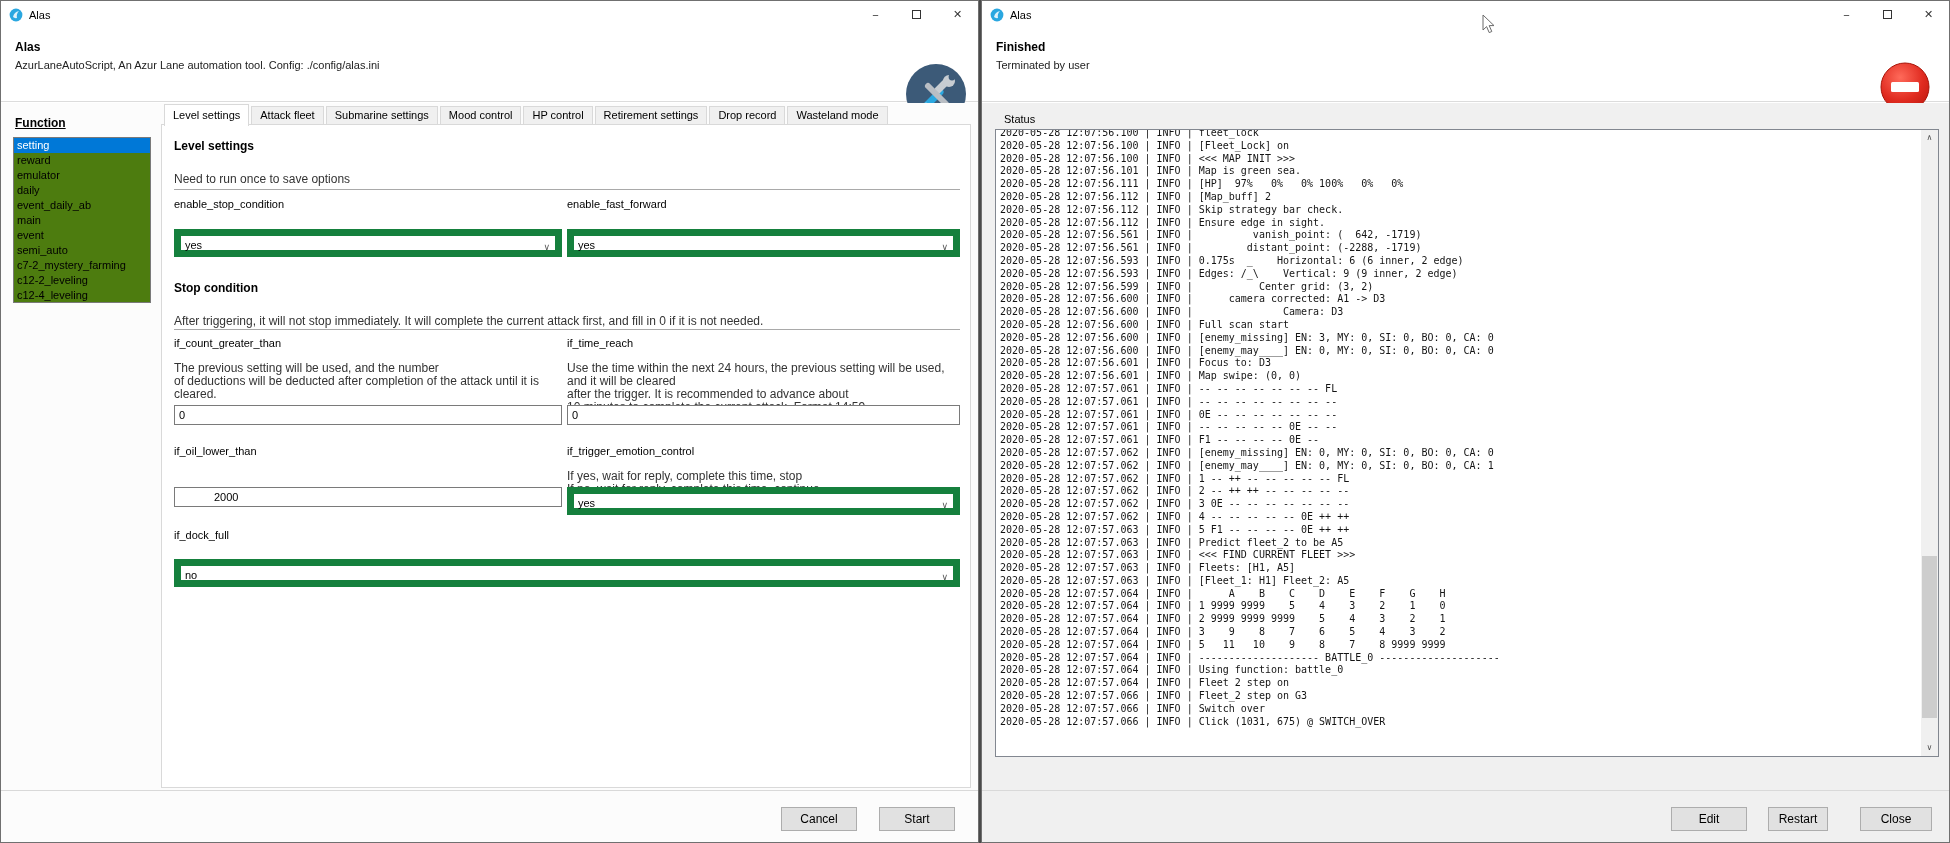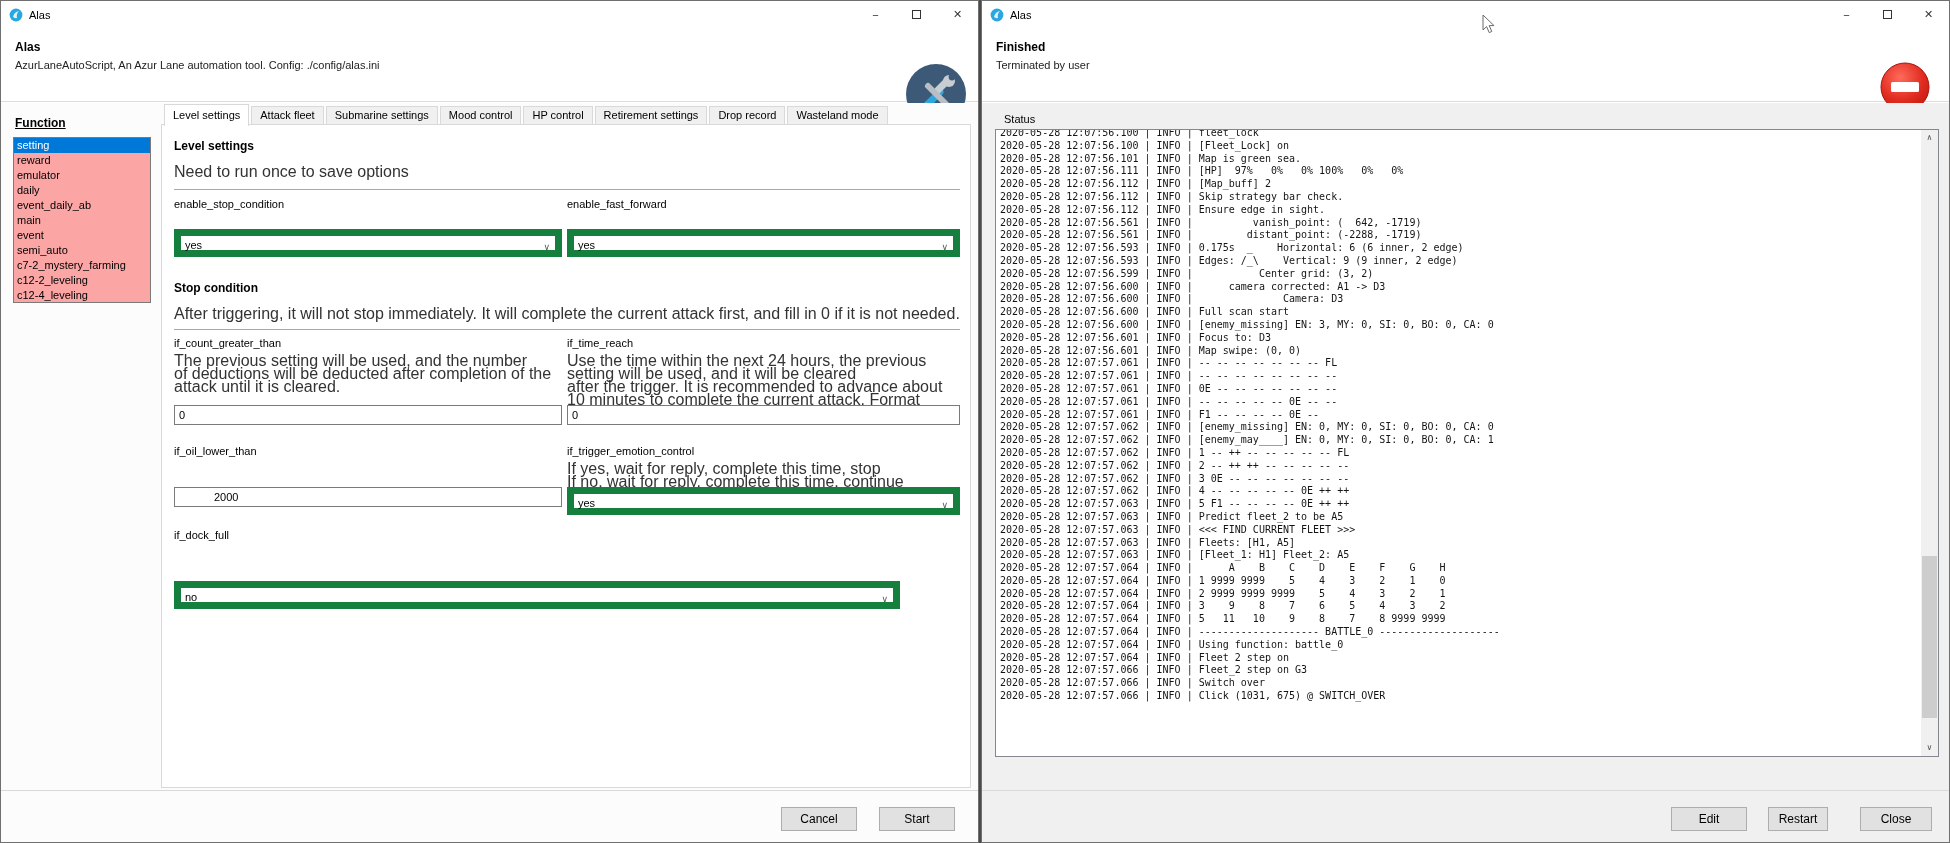--- a/index.html
+++ b/index.html
@@ -19,35 +19,35 @@
 
   .hdr { position:absolute; left:0; right:0; top:27px; height:74px; background:#fff;
          border-bottom:1px solid #dcdcdc; }
   .hdr-title { position:absolute; left:14px; top:12px; font-size:12px; font-weight:bold; color:#000; }
   .hdr-sub   { position:absolute; left:14px; top:31px; font-size:11px; color:#222; }
 
   
   #left-body { position:absolute; left:0; right:0; top:102px; bottom:0; background:#fcfcfc; }
   .fn-label { position:absolute; left:14px; top:13px; font-size:12px; font-weight:bold;text-decoration:underline; }
   .fn-list  { position:absolute; left:12px; top:34px; width:138px; height:166px;
-              background:#fca5a5; border:1px solid #7a7a7a; font-size:11px; overflow:hidden; }
+              background:#4d7c0f; border:1px solid #7a7a7a; font-size:11px; overflow:hidden; }
   .fn-item  { height:15px; line-height:15px; padding-left:3px; white-space:nowrap; color:#000; }
   .fn-item.selected { background:#0078d7; color:#fff; }
 
   .tabwidget { position:absolute; left:160px; top:1px; width:810px; bottom:54px; }
   .tabbar { position:absolute; top:0; left:0; right:0; height:21px; z-index:2; display:flex;
             align-items:flex-end; padding-left:3px; }
   .tab { border:1px solid #d9d9d9; background:#f0f0f0; height:19px; line-height:17px;
          padding:0 8px; font-size:11px; margin-right:2px; color:#000; }
   .tab.active { background:#fff; height:22px; line-height:20px; border-bottom:none; margin-bottom:-1px; }
   .pane { position:absolute; top:20px; left:0; right:0; bottom:0; background:#fff;
           border:1px solid #d9d9d9; }
 
   .sec-title { position:absolute; font-size:12px; font-weight:bold; color:#000; }
-  .sec-desc, .fhelp { position:absolute; font-size:16px; color:#333; line-height:13px; white-space:pre-line; }
+  .sec-desc, .fhelp { position:absolute; font-size:12px; color:#333; line-height:13px; white-space:pre-line;margin-top:8px; }
   .hrule { position:absolute; left:12px; right:10px; border-top:1px solid #a9a9a9; height:0; }
   .flabel { position:absolute; font-size:11px; font-weight:normal; color:#000; }
 
   .combo { position:absolute; height:20px; background:#fff; border:7px solid #15803d;
            font-size:11px; line-height:18px; padding:0 18px 14px 4px; color:#000; }
   .combo .chev { position:absolute; right:5px; top:2px; font-size:9px; color:#555; }
   .tbox { position:absolute; height:20px; background:#fff; border:1px solid #7a7a7a;
           font-size:11px; padding:0 4px; color:#000; font-family:"Liberation Sans",sans-serif; }
 
   .foot-divider { position:absolute; left:0; right:0; top:789px; border-top:1px solid #d9d9d9; }
@@ -170,21 +170,21 @@
         <div class="flabel" style="left:405px;top:320px">if_trigger_emotion_control</div>
         <div class="fhelp" style="left:405px;top:337px;width:393px">If yes, wait for reply, complete this time, stop
 If no, wait for reply, complete this time, continue</div>
         <input class="tbox" style="left: 12px; top: 362px; width: 388px; padding-left: 39px;" value="2000">
         <div class="combo" style="left:405px;top:362px;width:393px">
           <span>yes</span>
           <span class="chev">∨</span>
         </div>
 
         <div class="flabel" style="left:12px;top:404px">if_dock_full</div>
-        <div class="combo" style="left:12px;top:456px;width:726px">
+        <div class="combo" style="left:12px;top:434px;width:786px">
           <span>no</span>
           <span class="chev">∨</span>
         </div>
 
       </div>
     </div>
   </div>
 
   <div class="foot-divider"></div>
   <div class="btn" style="left:780px;width:76px">Cancel</div>
@@ -227,34 +227,36 @@
       <rect x="14" y="21" width="28" height="10" rx="1.5" fill="#ffffff"></rect>
     </svg>
   </div>
 
   <div id="right-body">
     <div class="status-label">Status</div>
     <div class="logbox">
       <div class="log-viewport">
           <div class="log-line">2020-05-28 12:07:56.100 | INFO | fleet_lock</div>
           <div class="log-line">2020-05-28 12:07:56.100 | INFO | [Fleet_Lock] on</div>
+          <div class="log-line">2020-05-28 12:07:56.100 | INFO | &lt;&lt;&lt; MAP INIT &gt;&gt;&gt;</div>
           <div class="log-line">2020-05-28 12:07:56.101 | INFO | Map is green sea.</div>
           <div class="log-line">2020-05-28 12:07:56.111 | INFO | [HP]  97%   0%   0% 100%   0%   0%</div>
           <div class="log-line">2020-05-28 12:07:56.112 | INFO | [Map_buff] 2</div>
           <div class="log-line">2020-05-28 12:07:56.112 | INFO | Skip strategy bar check.</div>
           <div class="log-line">2020-05-28 12:07:56.112 | INFO | Ensure edge in sight.</div>
           <div class="log-line">2020-05-28 12:07:56.561 | INFO |          vanish_point: (  642, -1719)</div>
           <div class="log-line">2020-05-28 12:07:56.561 | INFO |         distant_point: (-2288, -1719)</div>
           <div class="log-line">2020-05-28 12:07:56.593 | INFO | 0.175s  _    Horizontal: 6 (6 inner, 2 edge)</div>
           <div class="log-line">2020-05-28 12:07:56.593 | INFO | Edges: /_\    Vertical: 9 (9 inner, 2 edge)</div>
           <div class="log-line">2020-05-28 12:07:56.599 | INFO |           Center grid: (3, 2)</div>
           <div class="log-line">2020-05-28 12:07:56.600 | INFO |      camera corrected: A1 -&gt; D3</div>
           <div class="log-line">2020-05-28 12:07:56.600 | INFO |               Camera: D3</div>
           <div class="log-line">2020-05-28 12:07:56.600 | INFO | Full scan start</div>
           <div class="log-line">2020-05-28 12:07:56.600 | INFO | [enemy_missing] EN: 3, MY: 0, SI: 0, BO: 0, CA: 0</div>
+          <div class="log-line">2020-05-28 12:07:56.600 | INFO | [enemy_may____] EN: 0, MY: 0, SI: 0, BO: 0, CA: 0</div>
           <div class="log-line">2020-05-28 12:07:56.601 | INFO | Focus to: D3</div>
           <div class="log-line">2020-05-28 12:07:56.601 | INFO | Map swipe: (0, 0)</div>
           <div class="log-line">2020-05-28 12:07:57.061 | INFO | -- -- -- -- -- -- -- FL</div>
           <div class="log-line">2020-05-28 12:07:57.061 | INFO | -- -- -- -- -- -- -- --</div>
           <div class="log-line">2020-05-28 12:07:57.061 | INFO | 0E -- -- -- -- -- -- --</div>
           <div class="log-line">2020-05-28 12:07:57.061 | INFO | -- -- -- -- -- 0E -- --</div>
           <div class="log-line">2020-05-28 12:07:57.061 | INFO | F1 -- -- -- -- 0E --</div>
           <div class="log-line">2020-05-28 12:07:57.062 | INFO | [enemy_missing] EN: 0, MY: 0, SI: 0, BO: 0, CA: 0</div>
           <div class="log-line">2020-05-28 12:07:57.062 | INFO | [enemy_may____] EN: 0, MY: 0, SI: 0, BO: 0, CA: 1</div>
           <div class="log-line">2020-05-28 12:07:57.062 | INFO | 1 -- ++ -- -- -- -- -- FL</div>

